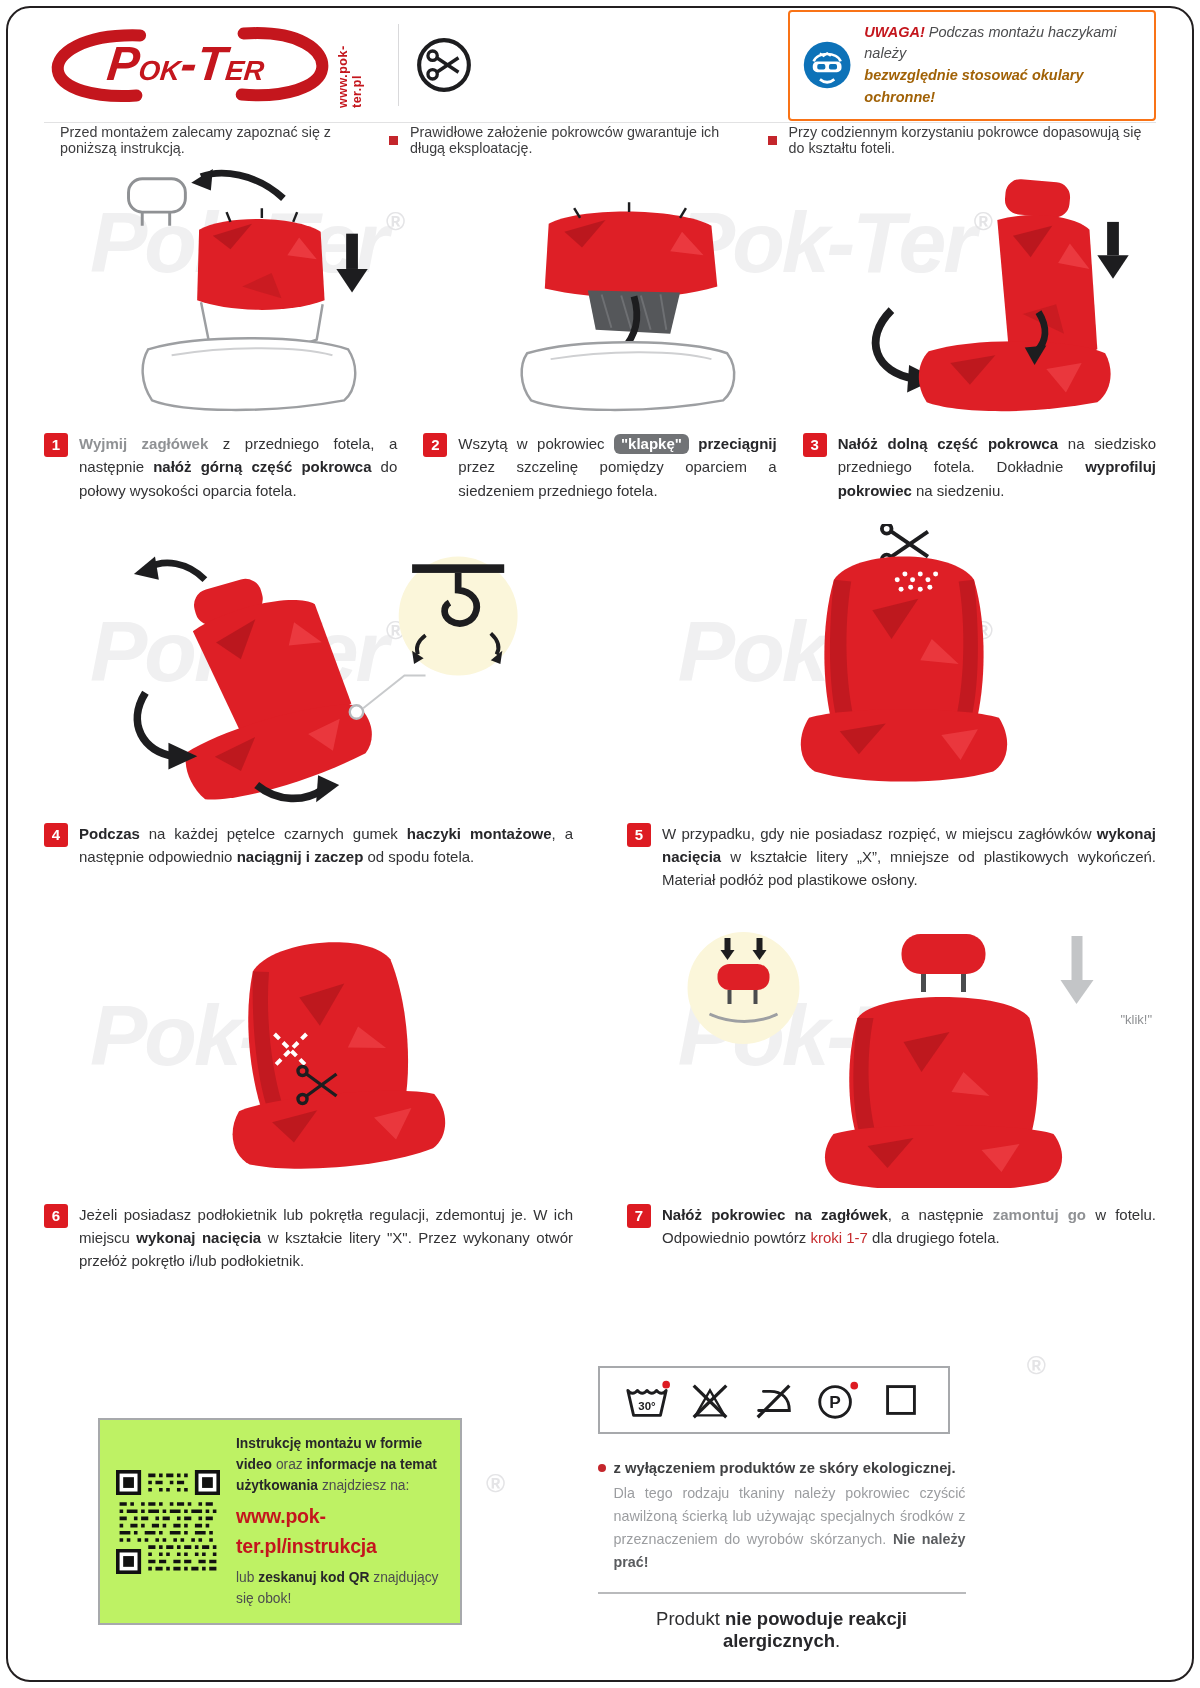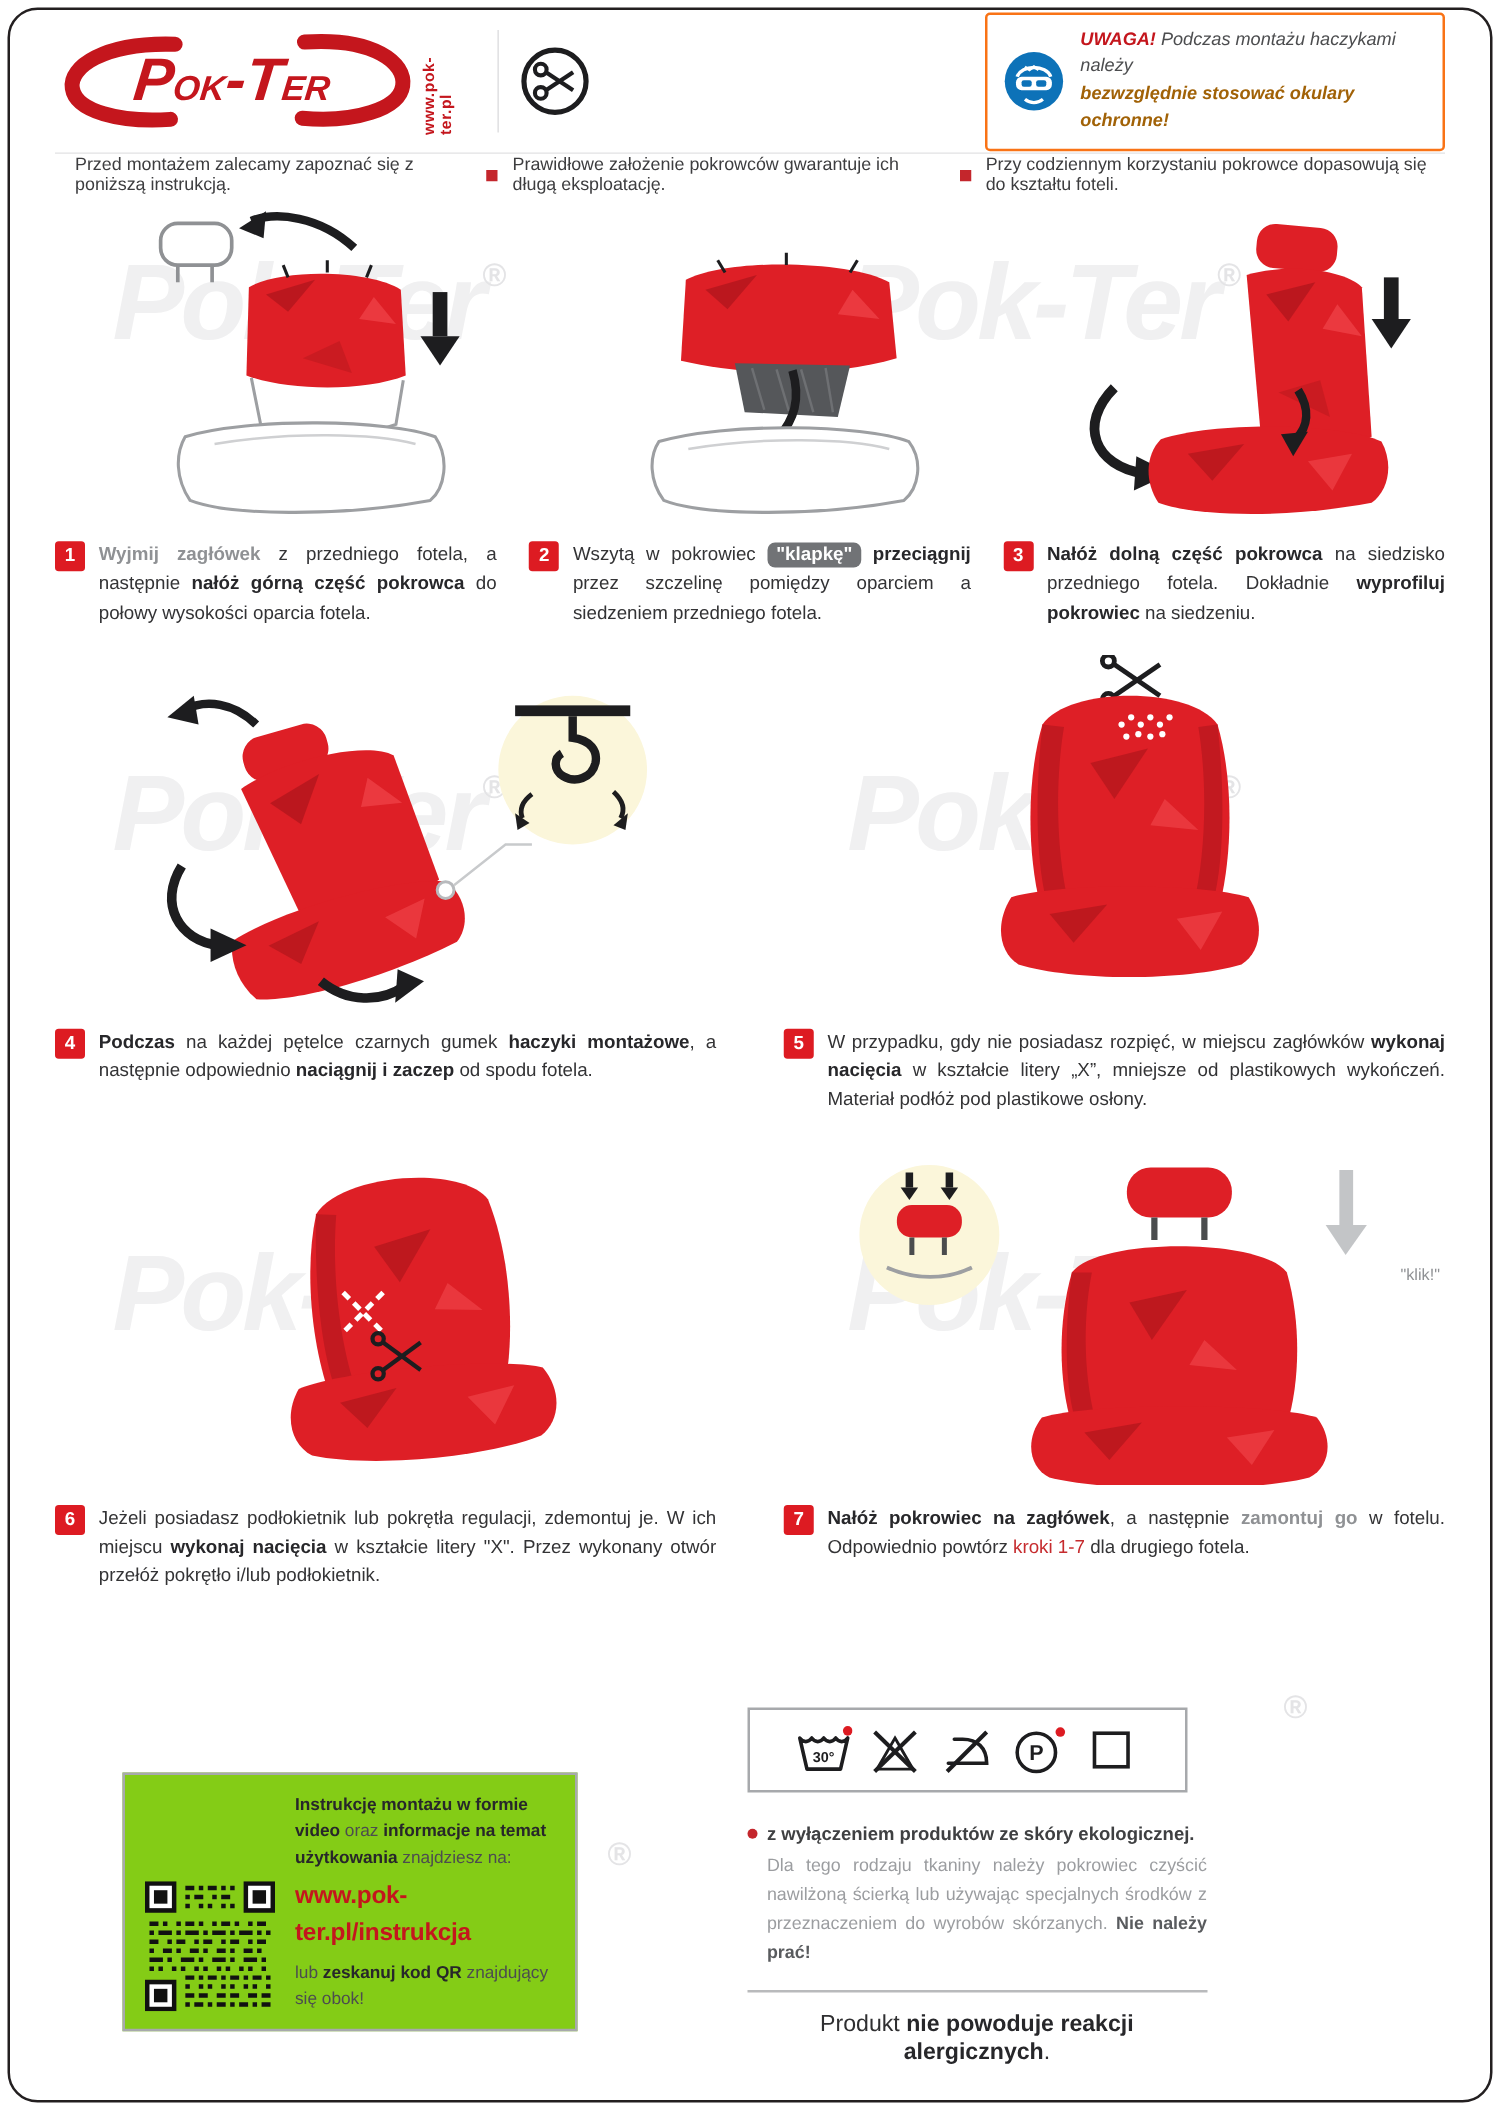--- a/index.html
+++ b/index.html
@@ -46,26 +46,26 @@
   .seg-bg{font-weight:700;color:#8f9194;}
   .seg-badge{background:#717376;color:#fff;font-weight:700;padding:1px 7px 2px;border-radius:6px;white-space:nowrap;}
   .seg-r{color:#c62b2e;}
   .seg-rb{color:#c4161d;font-weight:700;}
   .seg-rb2{color:#a16207;font-weight:700;}
   .seg-u{text-decoration:underline;text-underline-offset:2px;}
   .seg-gb{font-weight:700;color:#595b5e;}
 
   
   .footer{display:grid;grid-template-columns:46% 54%;margin-top:28px;position:relative;}
-  .qr-box{margin:118px 0 0 54px;width:364px;border:2px solid #a7a9ac;background:#84cc16;display:flex;align-items:flex-end;gap:16px;padding:14px 16px;box-sizing:border-box;position:relative;z-index:1;}
+  .qr-box{margin:118px 0 0 54px;width:364px;border:2px solid #a7a9ac;background:#bef264;display:flex;align-items:center;gap:16px;padding:14px 16px;box-sizing:border-box;position:relative;z-index:1;}
   .qr-svg{width:104px;height:104px;flex:0 0 auto;}
   .qr-txt{font-size:13.8px;line-height:1.5;color:#4c4d4f;}
   .qr-url{display:block;color:#c4161d;font-weight:700;font-size:19.5px;margin:6px 0 7px;letter-spacing:-0.2px;}
   .care-col{padding:66px 0 0 42px;position:relative;z-index:1;}
-  .care-box{width:352px;border:2px solid #a7a9ac;display:flex;align-items:center;justify-content:space-between;padding:10px 36px;box-sizing:border-box;}
+  .care-box{width:352px;border:2px solid #a7a9ac;display:flex;align-items:center;justify-content:space-between;padding:10px 24px;box-sizing:border-box;}
   .care-box svg{width:46px;height:44px;}
   .eco{margin-top:26px;width:368px;}
   .eco-title{display:flex;align-items:baseline;gap:8px;font-size:14.8px;font-weight:700;color:#3f4042;}
   .dot{width:8px;height:8px;border-radius:50%;background:#c4262c;flex:0 0 auto;transform:translateY(-1px);}
   .eco-body{margin:6px 0 0 16px;font-size:14.3px;line-height:1.6;text-align:justify;color:#9b9da0;}
   .hr{width:368px;height:2px;background:#b9babc;margin:18px 0 14px;}
   .allergy{width:368px;text-align:center;font-size:18.5px;color:#2f2f31;}
 </style>
 </head>
 <body>

